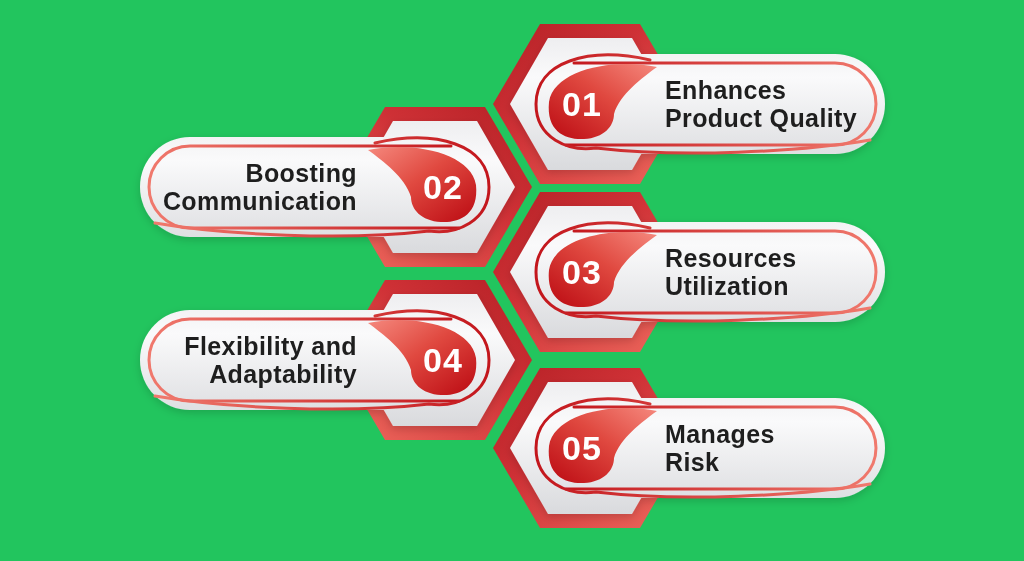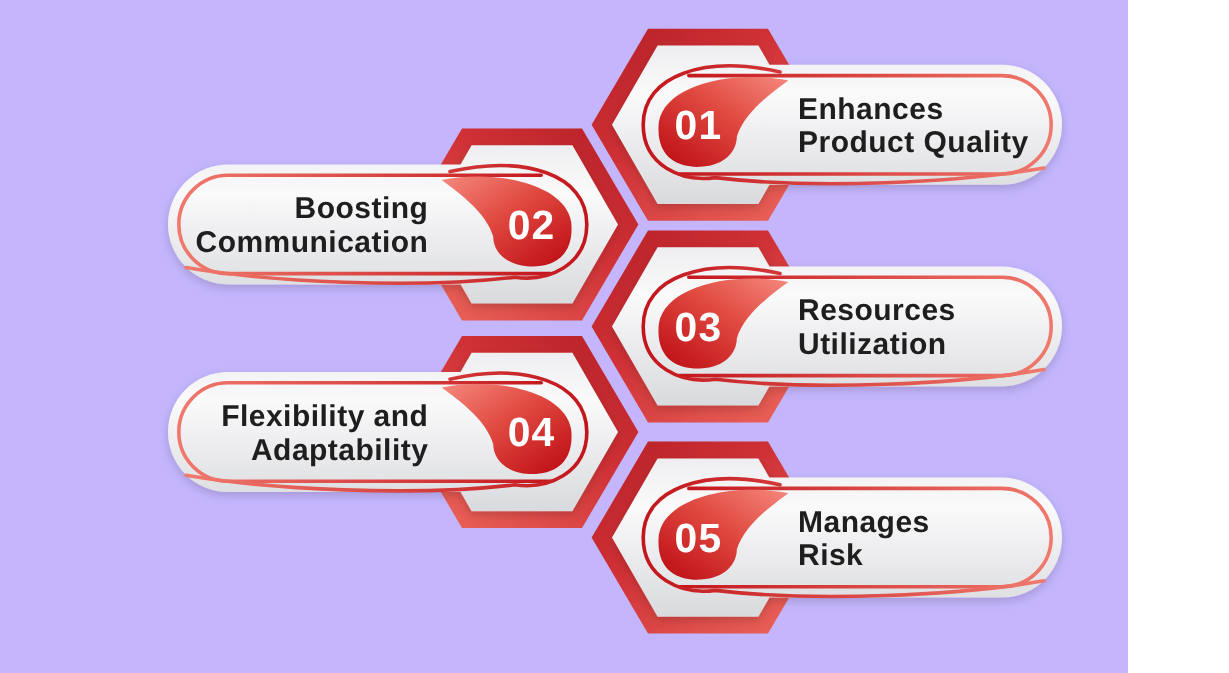--- a/index.html
+++ b/index.html
@@ -1,16 +1,16 @@
 <!DOCTYPE html>
 <html><head>
 <meta charset="utf-8">
 <style>
   html,body{margin:0;padding:0;background:#ffffff;}
-  .stage{position:relative;width:940px;height:561px;background:#c4b5fd;overflow:hidden;}
+  .stage{position:relative;width:1024px;height:561px;background:#22c55e;overflow:hidden;}
   svg{display:block;}
   .num{font-family:"Liberation Sans",sans-serif;font-weight:700;font-size:34px;fill:#ffffff;letter-spacing:1px;}
   .label{font-family:"Liberation Sans",sans-serif;font-weight:700;font-size:25px;fill:#1e1e1e;letter-spacing:0.4px;}
 </style>
 </head>
 <body>
 
 <div class="stage">
 <svg width="1024" height="561" viewBox="0 0 1024 561">
   <defs>

